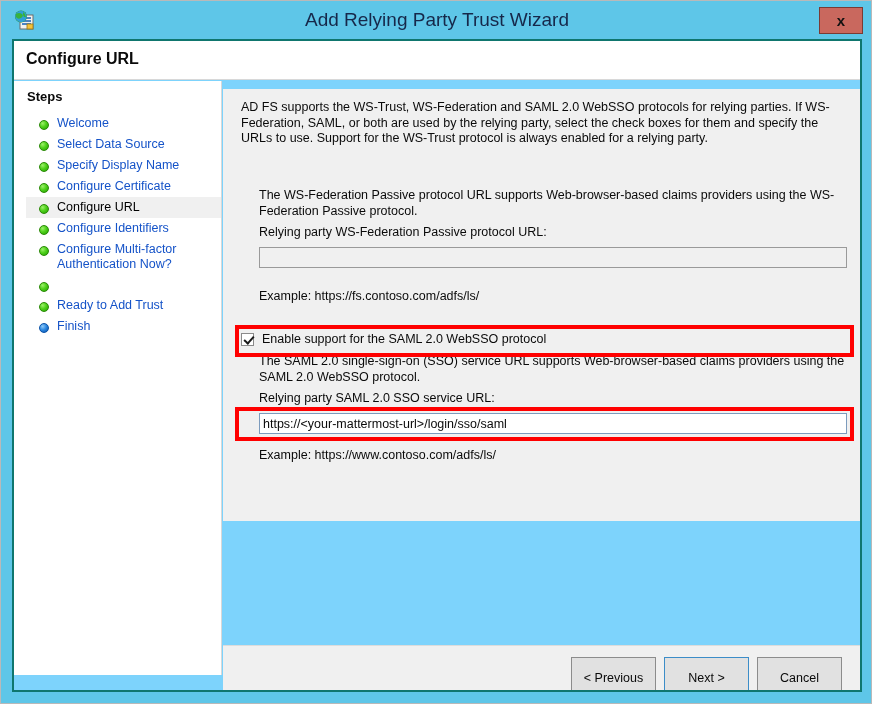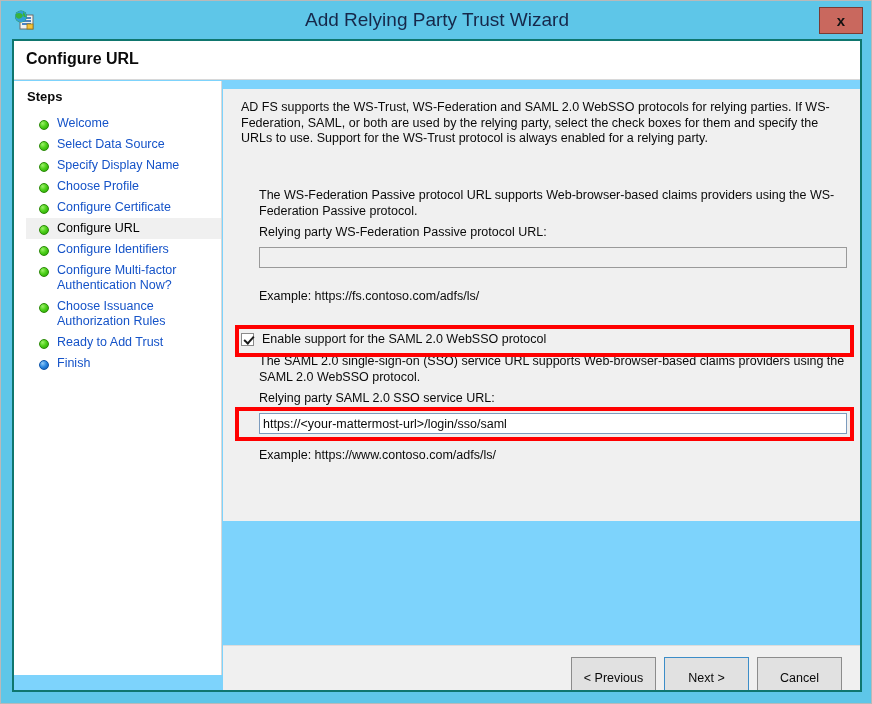--- a/index.html
+++ b/index.html
@@ -359,41 +359,36 @@
           <div class="step">
             <span class="step-bullet"></span>
             <span class="step-label">Select Data Source</span>
           </div>
           <div class="step">
             <span class="step-bullet"></span>
             <span class="step-label">Specify Display Name</span>
           </div>
           <div class="step">
             <span class="step-bullet"></span>
-            <span class="step-label">Choose Profile</span>
-          </div>
-          <div class="step">
-            <span class="step-bullet"></span>
             <span class="step-label">Configure Certificate</span>
           </div>
           <div class="step current">
             <span class="step-bullet"></span>
             <span class="step-label">Configure URL</span>
           </div>
           <div class="step">
             <span class="step-bullet"></span>
             <span class="step-label">Configure Identifiers</span>
           </div>
           <div class="step">
             <span class="step-bullet"></span>
             <span class="step-label">Configure Multi-factor Authentication Now?</span>
           </div>
           <div class="step">
             <span class="step-bullet"></span>
-            <span class="step-label">Choose Issuance Authorization Rules</span>
           </div>
           <div class="step">
             <span class="step-bullet"></span>
             <span class="step-label">Ready to Add Trust</span>
           </div>
           <div class="step">
             <span class="step-bullet blue"></span>
             <span class="step-label">Finish</span>
           </div>
         </div>

